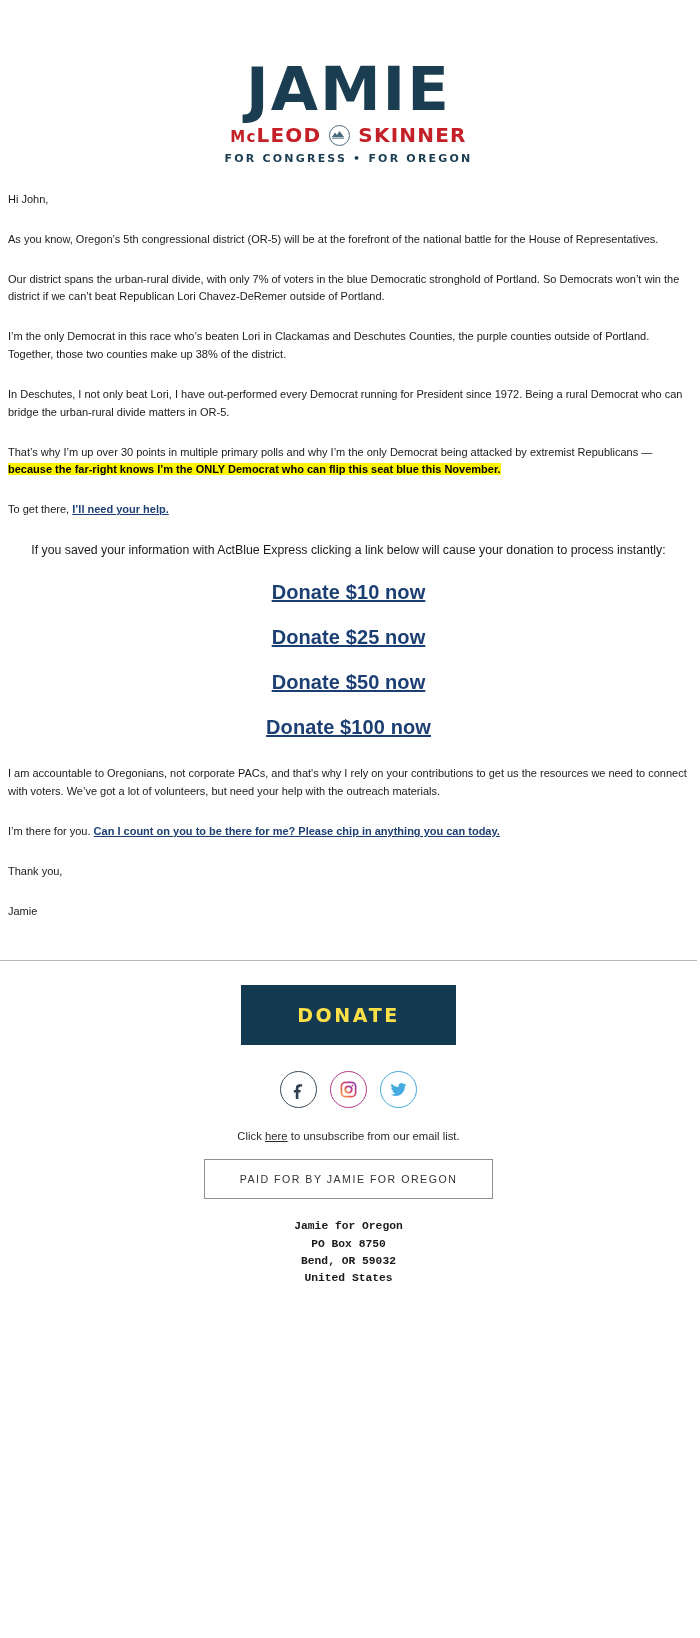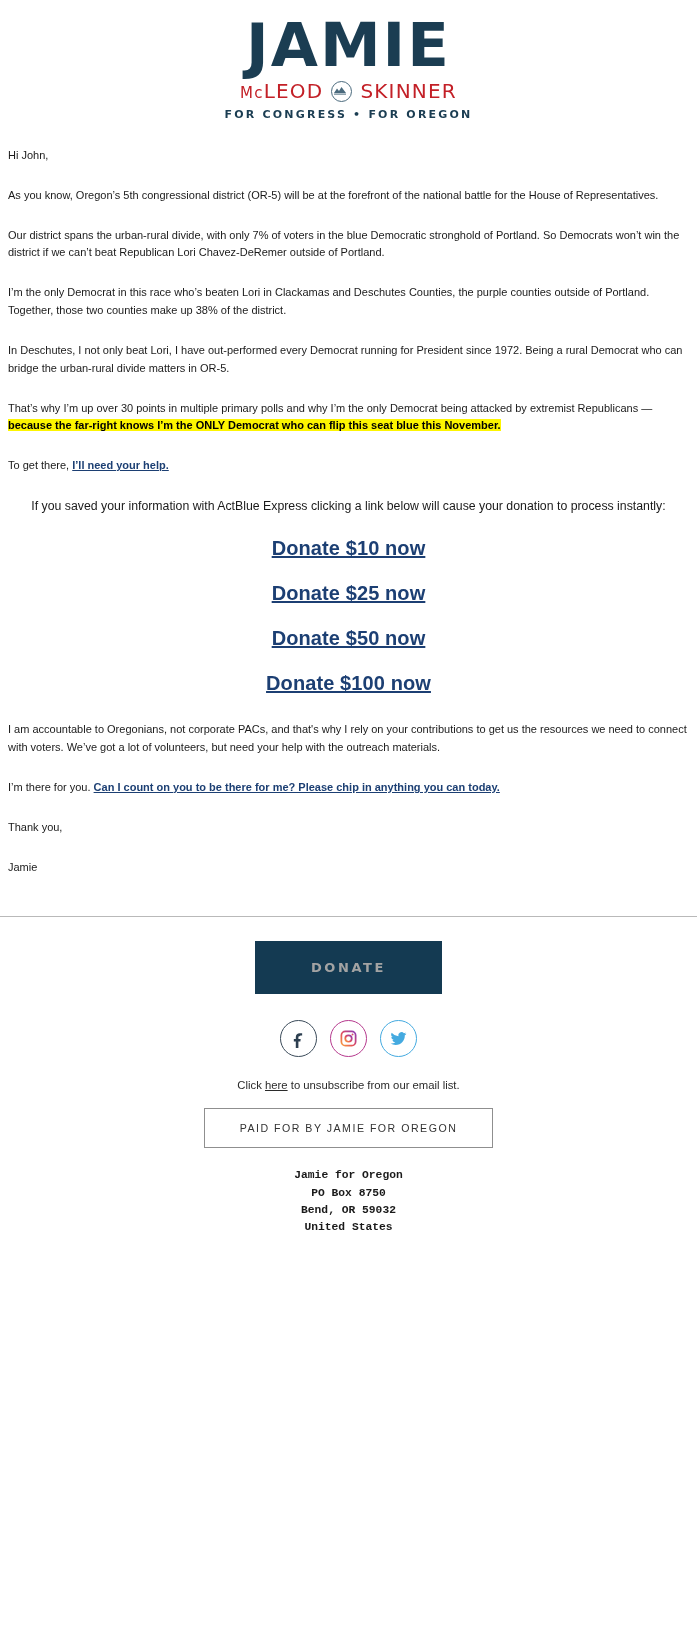--- a/index.html
+++ b/index.html
@@ -10,40 +10,41 @@
   body {
     width: 700px;
     font-family: "Liberation Sans", sans-serif;
     color: #1a1a1a;
     -webkit-font-smoothing: antialiased;
   }
   .email-wrap {
     width: 697px;
     box-sizing: border-box;
     background: #ffffff;
+    margin-top: 44px;
   }
 
   
   .logo-block {
     padding: 14px 0 8px 0;
     text-align: center;
   }
   .logo-name {
     font-family: "DejaVu Sans", sans-serif;
     font-weight: 700;
     font-size: 61px;
     line-height: 1.0;
     letter-spacing: 2px;
     color: #1b3d52;
     margin: 0;
   }
   .logo-sub {
     margin: 4px 0 0 0;
     font-family: "DejaVu Sans", sans-serif;
-    font-weight: 400;
+    font-weight: 700;
     font-size: 20px;
     letter-spacing: 1.2px;
     color: #c32027;
     display: flex;
     align-items: center;
     justify-content: center;
     gap: 8px;
     white-space: nowrap;
   }
   .logo-sub .mc-small { font-size: 15px; }
@@ -120,22 +121,22 @@
     border-top: 1px solid #b9b9b9;
     margin: 40px 0 0 0;
   }
   .footer {
     padding: 24px 0 22px 0;
     text-align: center;
   }
   .donate-button {
     display: inline-block;
     background: #143a52;
-    color: #a3a3a3;
-    font-size: 13px;
+    color: #fde047;
+    font-size: 19px;
     font-weight: 700;
     letter-spacing: 2.6px;
     padding: 19px 56px;
     text-decoration: none;
     font-family: "DejaVu Sans", sans-serif;
   }
   .social-row {
     margin: 26px 0 0 0;
     display: flex;
     justify-content: center;

